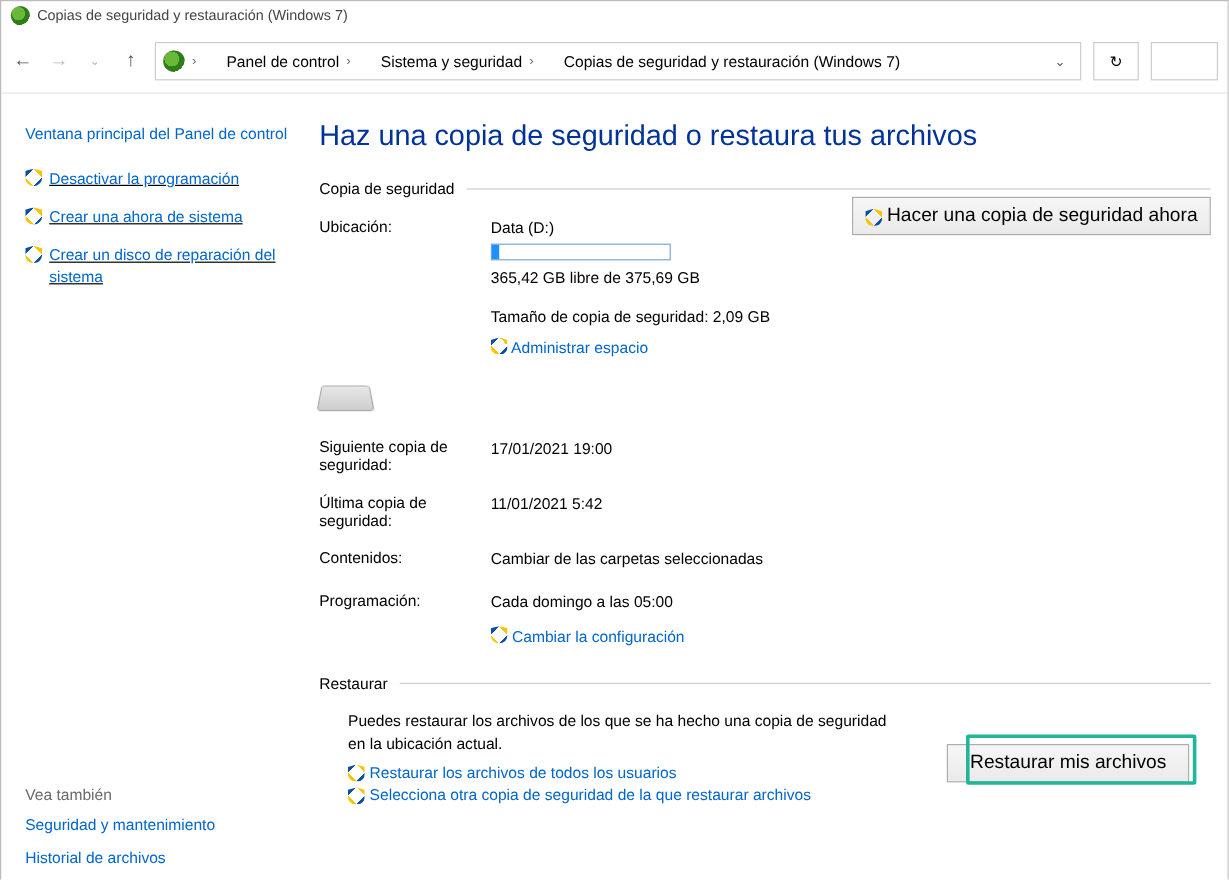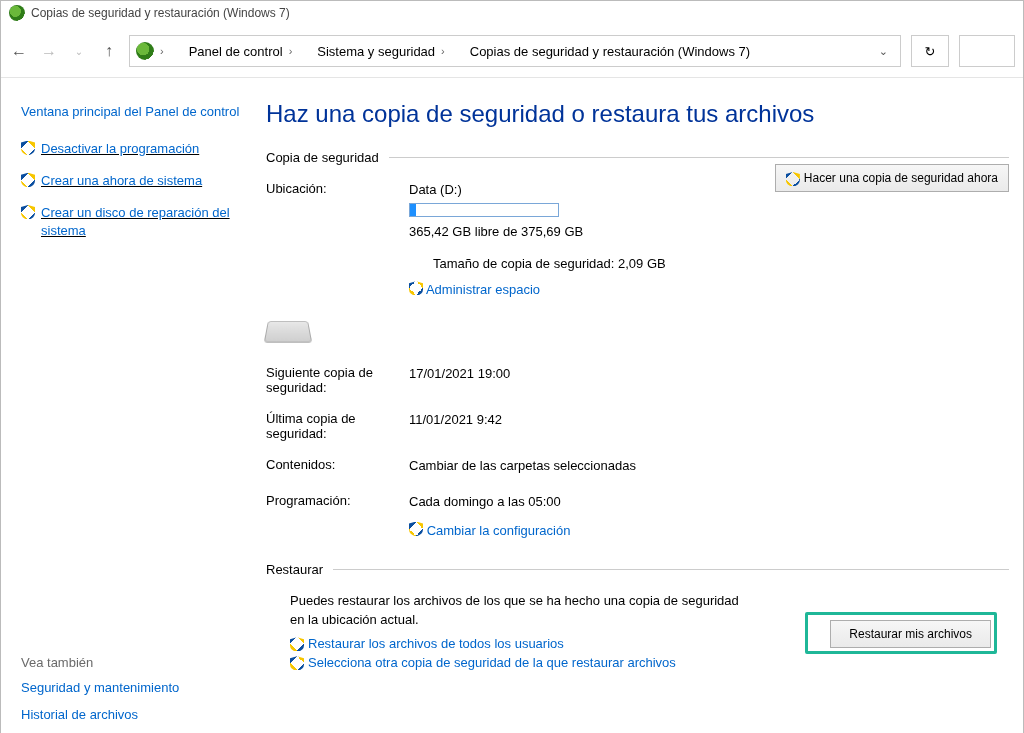--- a/index.html
+++ b/index.html
@@ -132,21 +132,21 @@
     column-gap: 8px;
     row-gap: 14px;
     margin-top: 20px;
     max-width: 580px;
   }
 
   .btn {
     border: 1px solid #adadad;
     background: linear-gradient(#f6f6f6,#eaeaea);
     padding: 6px 10px;
-    font-size: 12px;
+    font-size: 16px;
     color:#000;
     display: inline-flex; align-items:center; gap:4px;
     cursor: pointer;
   }
   .btn-backup-now {
     position: absolute;
     right: 14px; top: 86px;
   }
   .btn-restore {
     position: absolute;
@@ -267,38 +267,38 @@
         </div>
 
         <div class="backup-grid">
           <div class="field-label">Ubicación:</div>
           <div class="field-value">
             <div>Data (D:)</div>
             <div class="progress">
                 <div class="fill"></div>
               </div>
             <div>365,42 GB libre de 375,69 GB</div>
-            <div style="margin-top:10px;margin-left:24px;">Tamaño de copia de seguridad: 2,09 GB</div>
+            <div style="margin-top:10px;">Tamaño de copia de seguridad: 2,09 GB</div>
             <div style="margin-top:4px;">
               <span class="shield"></span>
               <a href="#" class="link">Administrar espacio</a>
             </div>
           </div>
           <div></div>
           <div style="grid-column:1;">
             <div class="drive-img"></div>
           </div>
         </div>
 
         <div class="info-grid">
           <div class="field-label">Siguiente copia de seguridad:</div>
           <div class="field-value">17/01/2021 19:00</div>
 
           <div class="field-label">Última copia de seguridad:</div>
-          <div class="field-value">11/01/2021 9:42</div>
+          <div class="field-value">11/01/2021 5:42</div>
 
           <div class="field-label">Contenidos:</div>
           <div class="field-value">Cambiar de las carpetas seleccionadas</div>
 
           <div class="field-label">Programación:</div>
           <div class="field-value">
             <div>Cada domingo a las 05:00</div>
             <div style="margin-top:6px;">
               <span class="shield"></span>
               <a href="#" class="link">Cambiar la configuración</a>

